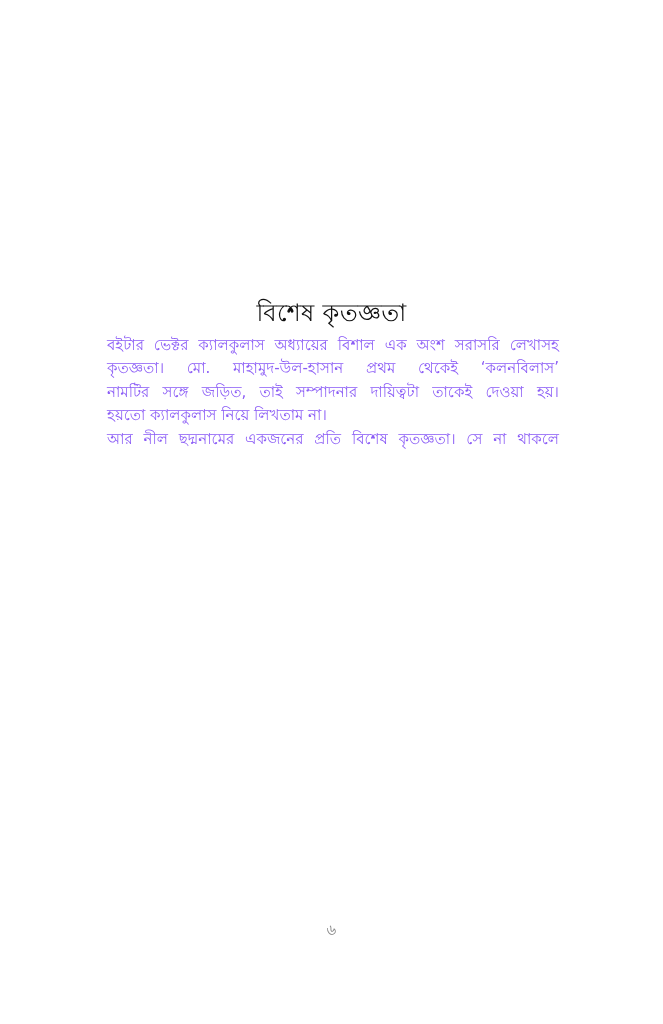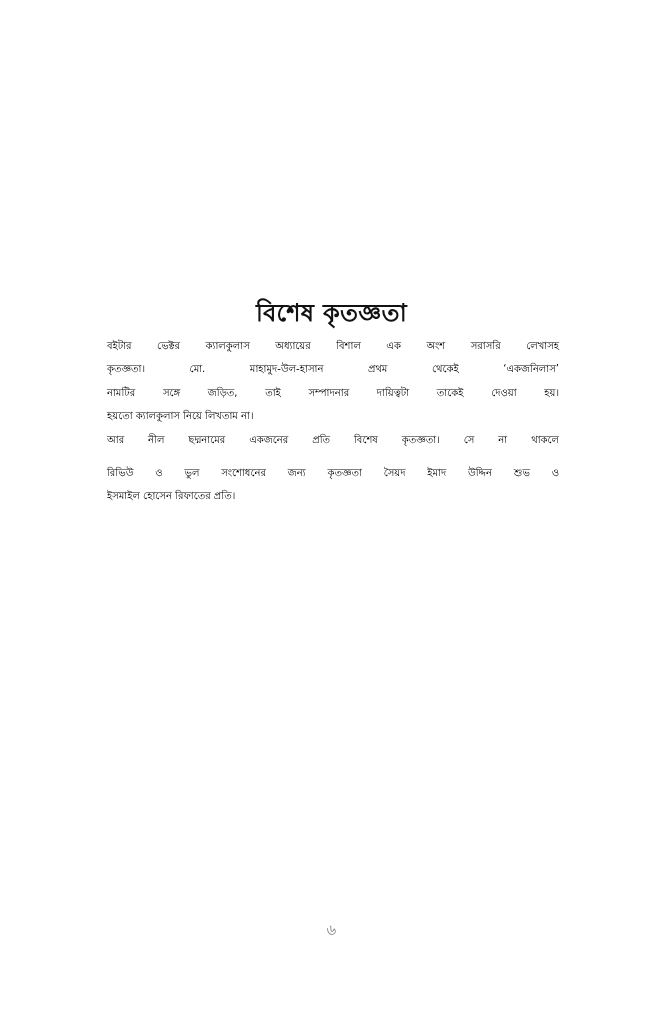--- a/index.html
+++ b/index.html
@@ -21,37 +21,37 @@
       width: 663px;
       height: 1024px;
     }
     .title {
       position: absolute;
       top: 278px;
       left: 0;
       width: 663px;
       text-align: center;
       font-size: 24px;
-      font-weight: bold;
+      font-weight: normal;
       color: #111;
       letter-spacing: 0.3px;
     }
     .body-text {
       position: absolute;
       left: 107px;
       top: 334px;
       width: 452px;
     }
     .para {
       margin: 0 0 10px 0;
-      font-size: 10px;
+      font-size: 15px;
       line-height: 23.4px;
       text-align: justify;
       text-align-last: left;
-      color: #000000;
+      color: #8b5cf6;
     }
     .line {
       display: block;
       white-space: nowrap;
       text-align-last: justify;
       text-align: justify;
     }
     .line.last {
       text-align-last: left;
     }
@@ -67,27 +67,23 @@
   </style>
 </head>
 <body>
 
 <div class="page">
   <h1 class="title">বিশেষ কৃতজ্ঞতা</h1>
 
   <div class="body-text">
     <p class="para">
       <span class="line">বইটার ভেক্টর ক্যালকুলাস অধ্যায়ের বিশাল এক অংশ সরাসরি লেখাসহ</span>
-      <span class="line">কৃতজ্ঞতা। মো. মাহামুদ-উল-হাসান প্রথম থেকেই ‘একজনিলাস’</span>
+      <span class="line">কৃতজ্ঞতা। মো. মাহামুদ-উল-হাসান প্রথম থেকেই ‘কলনবিলাস’</span>
       <span class="line">নামটির সঙ্গে জড়িত, তাই সম্পাদনার দায়িত্বটা তাকেই দেওয়া হয়।</span>
       <span class="line last">হয়তো ক্যালকুলাস নিয়ে লিখতাম না।</span>
       <span class="line">আর নীল ছদ্মনামের একজনের প্রতি বিশেষ কৃতজ্ঞতা। সে না থাকলে</span>
     </p>
     <p class="para">
-    </p>
-    <p class="para">
-      <span class="line">রিভিউ ও ভুল সংশোধনের জন্য কৃতজ্ঞতা সৈয়দ ইমাদ উদ্দিন শুভ ও</span>
-      <span class="line last">ইসমাইল হোসেন রিফাতের প্রতি।</span>
     </p>
   </div>
 
   <div class="page-number">৬</div>
 </div>
 
 </body></html>

